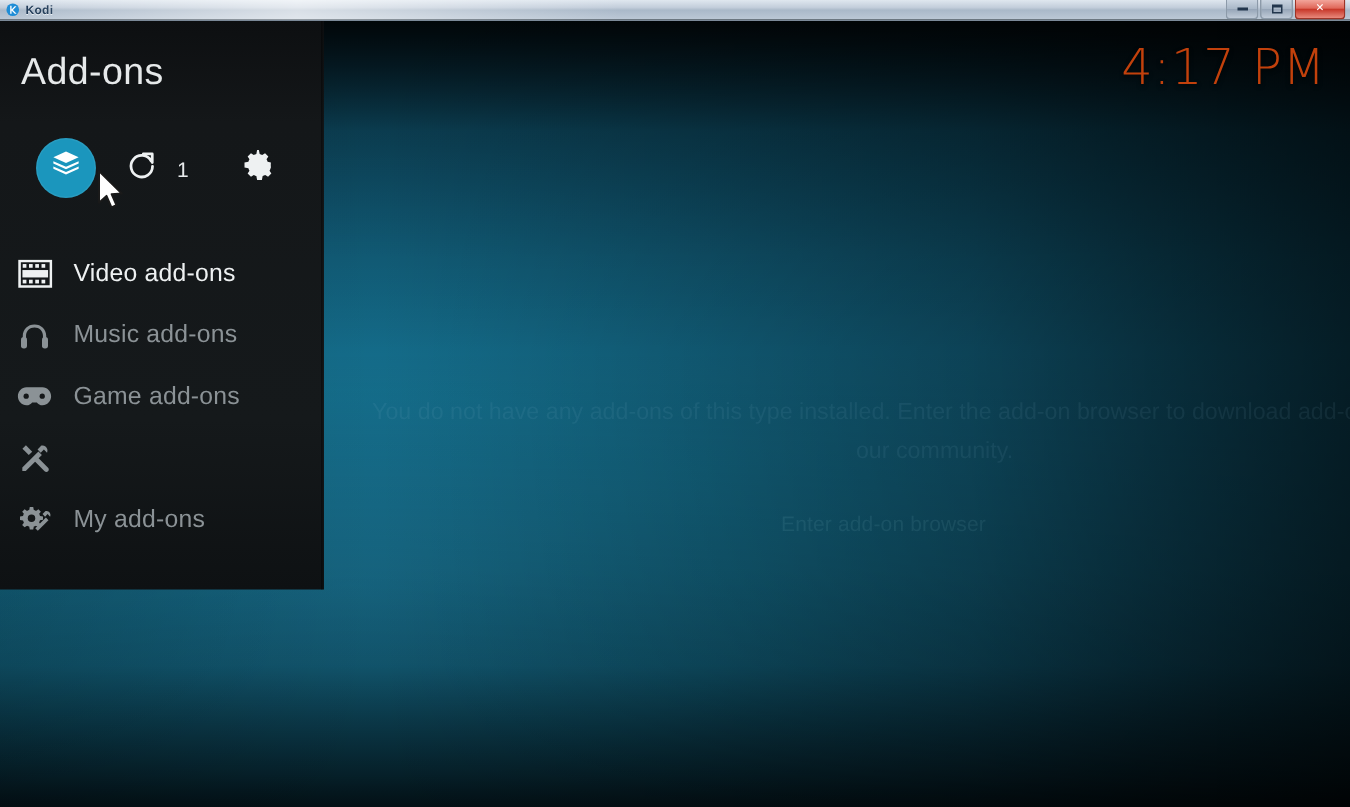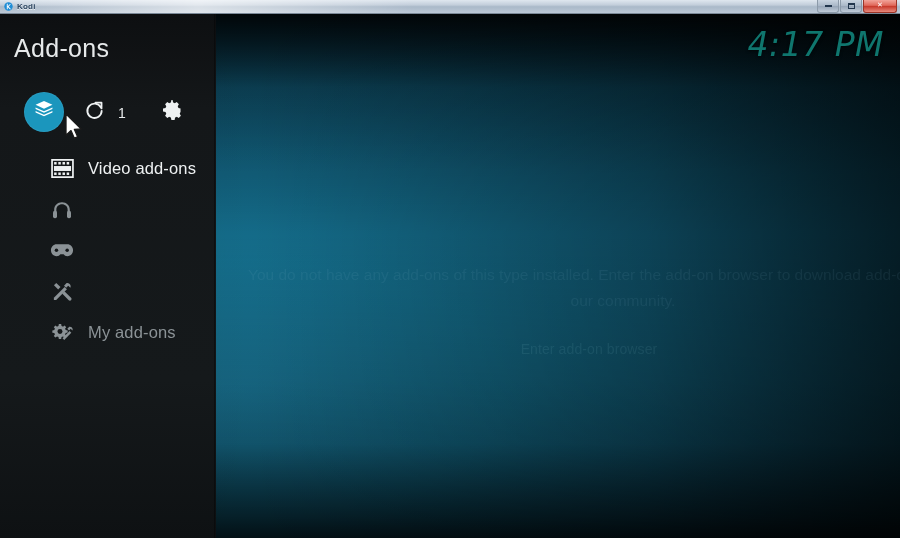--- a/index.html
+++ b/index.html
@@ -86,30 +86,29 @@
   #empty-btn{
     margin-top:27px; margin-left:62px;
     font-size:14px; color:rgba(150,205,220,.10);
     letter-spacing:.1px;
   }
 
   
   #clock{
     position:absolute; right:16px; top:14px;
     font-size:33px; line-height:1;
-    color:#0f766e; font-weight:300;
+    color:#c2410c; font-weight:300;
     font-family:"DejaVu Sans", sans-serif;
     letter-spacing:.5px;
     text-shadow:0 1px 3px rgba(0,0,0,.6);
-    font-style:italic;
   }
 
   
   #sidebar{
-    position:absolute; left:0; top:0; width:216px; height:524px;
+    position:absolute; left:0; top:0; width:216px; height:379px;
     background:linear-gradient(to bottom,#0d0f11 0%,#141719 18%,#15191b 70%,#0e1113 100%);
   }
   #sidebar:after{
     content:""; position:absolute; right:0; top:0; width:2px; height:100%;
     background:linear-gradient(to right,rgba(0,0,0,.5),rgba(0,0,0,0));
   }
   #page-title{
     position:absolute; left:14px; top:20px;
     font-size:25px; color:#e6e9ea; font-weight:400;
     letter-spacing:.3px; white-space:nowrap;
@@ -127,21 +126,21 @@
     display:flex; align-items:center; justify-content:center;
     box-shadow:0 0 0 1px rgba(255,255,255,.06) inset;
   }
   #btn-updates{ left:84px; top:8px; }
   #updates-count{
     font-size:14px; color:#e8ebec; margin-left:13px; font-weight:400;
   }
   #btn-settings{ left:160px; top:6px; }
 
   
-  #menu{ position:absolute; left:0; top:134px; width:216px;padding-left:39px; }
+  #menu{ position:absolute; left:0; top:148px; width:216px; }
   .menu-item{
     position:relative; height:41px; display:flex; align-items:center;
     padding-left:8px;
   }
   .menu-icon{
     width:30px; height:28px; display:flex; align-items:center; justify-content:center;
     flex:none; margin-right:11px;
   }
   .menu-label{
     font-size:16.5px; color:#8b9296; letter-spacing:.15px; white-space:nowrap;
@@ -249,30 +248,32 @@
         </div>
 
         <div class="menu-item">
           <span class="menu-icon">
             <svg width="22" height="20" viewBox="0 0 24 22">
               <path d="M12 2.5c-5 0-8.6 3.6-8.6 8.4v5.4h2.4V10.9C5.8 7.3 8.5 4.8 12 4.8s6.2 2.5 6.2 6.1v5.4h2.4v-5.4c0-4.8-3.6-8.4-8.6-8.4z"></path>
               <rect x="2.1" y="11.8" width="4.4" height="8.4" rx="2"></rect>
               <rect x="17.5" y="11.8" width="4.4" height="8.4" rx="2"></rect>
             </svg>
           </span>
+          <span class="menu-label">Music add-ons</span>
         </div>
 
         <div class="menu-item">
           <span class="menu-icon">
             <svg width="24" height="17" viewBox="0 0 26 18">
               <path d="M7.2 2.2h11.6c3.4 0 6.2 2.9 6.2 6.5s-2.8 6.5-6.2 6.5c-1.9 0-3-.9-4.1-2.1h-3.4C10.2 14.3 9.1 15.2 7.2 15.2 3.8 15.2 1 12.3 1 8.7S3.8 2.2 7.2 2.2z"></path>
               <circle cx="7.0" cy="8.6" r="1.9" fill="#141719"></circle>
               <circle cx="18.6" cy="8.6" r="1.9" fill="#141719"></circle>
             </svg>
           </span>
+          <span class="menu-label">Game add-ons</span>
         </div>
 
         <div class="menu-item">
           <span class="menu-icon">
             <svg width="23" height="23" viewBox="0 0 24 24">
               <path d="M3.0 18.5 L14.2 7.3 L16.6 9.7 L5.4 20.9 L3.0 20.9 Z"></path>
               <path d="M16.0 3.3 c1.9-.6 3.9.6 4.4 2.5 .2.8 .1 1.6-.2 2.3l-2.2-2.2-2.2 2.2-2.2-2.2 2.2-2.2c-.1-.1 0-.3.2-.4z"></path>
               <path d="M20.9 18.6 L14.0 11.7 L11.6 14.1 L18.5 21.0 c.7.7 1.8.7 2.4 0 .7-.7.7-1.7 0-2.4z"></path>
               <path d="M3.1 5.4 L5.5 3.0 L9.9 7.4 L7.5 9.8 Z"></path>
             </svg>

